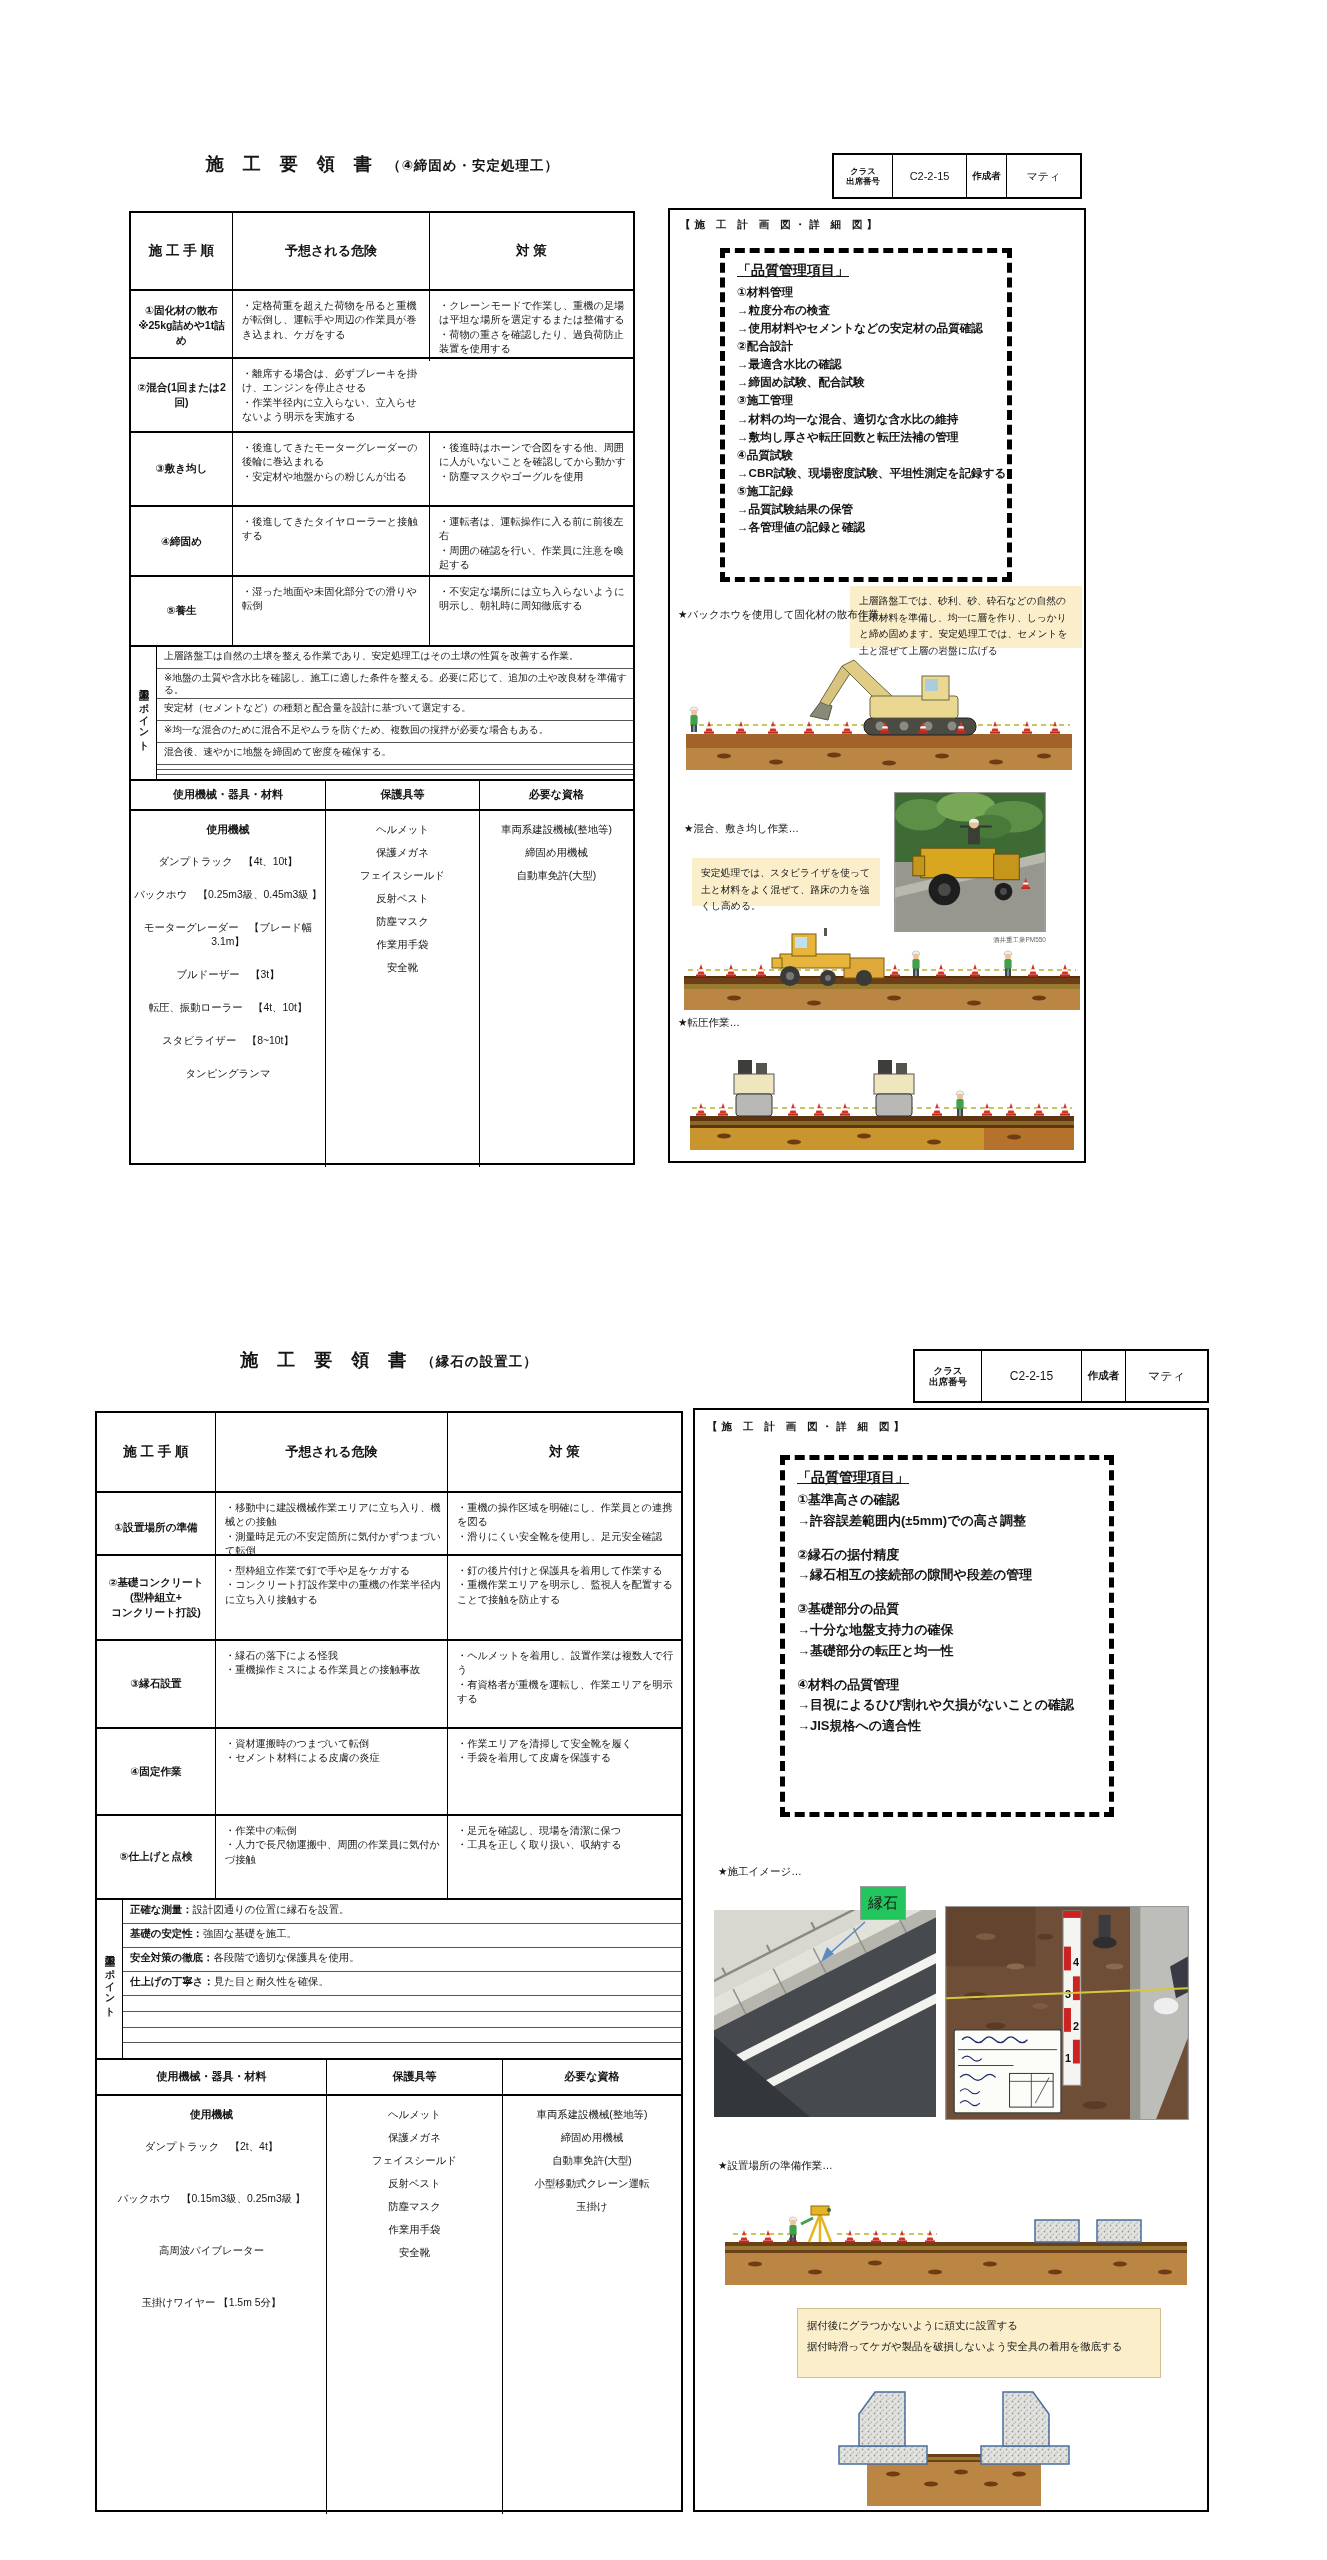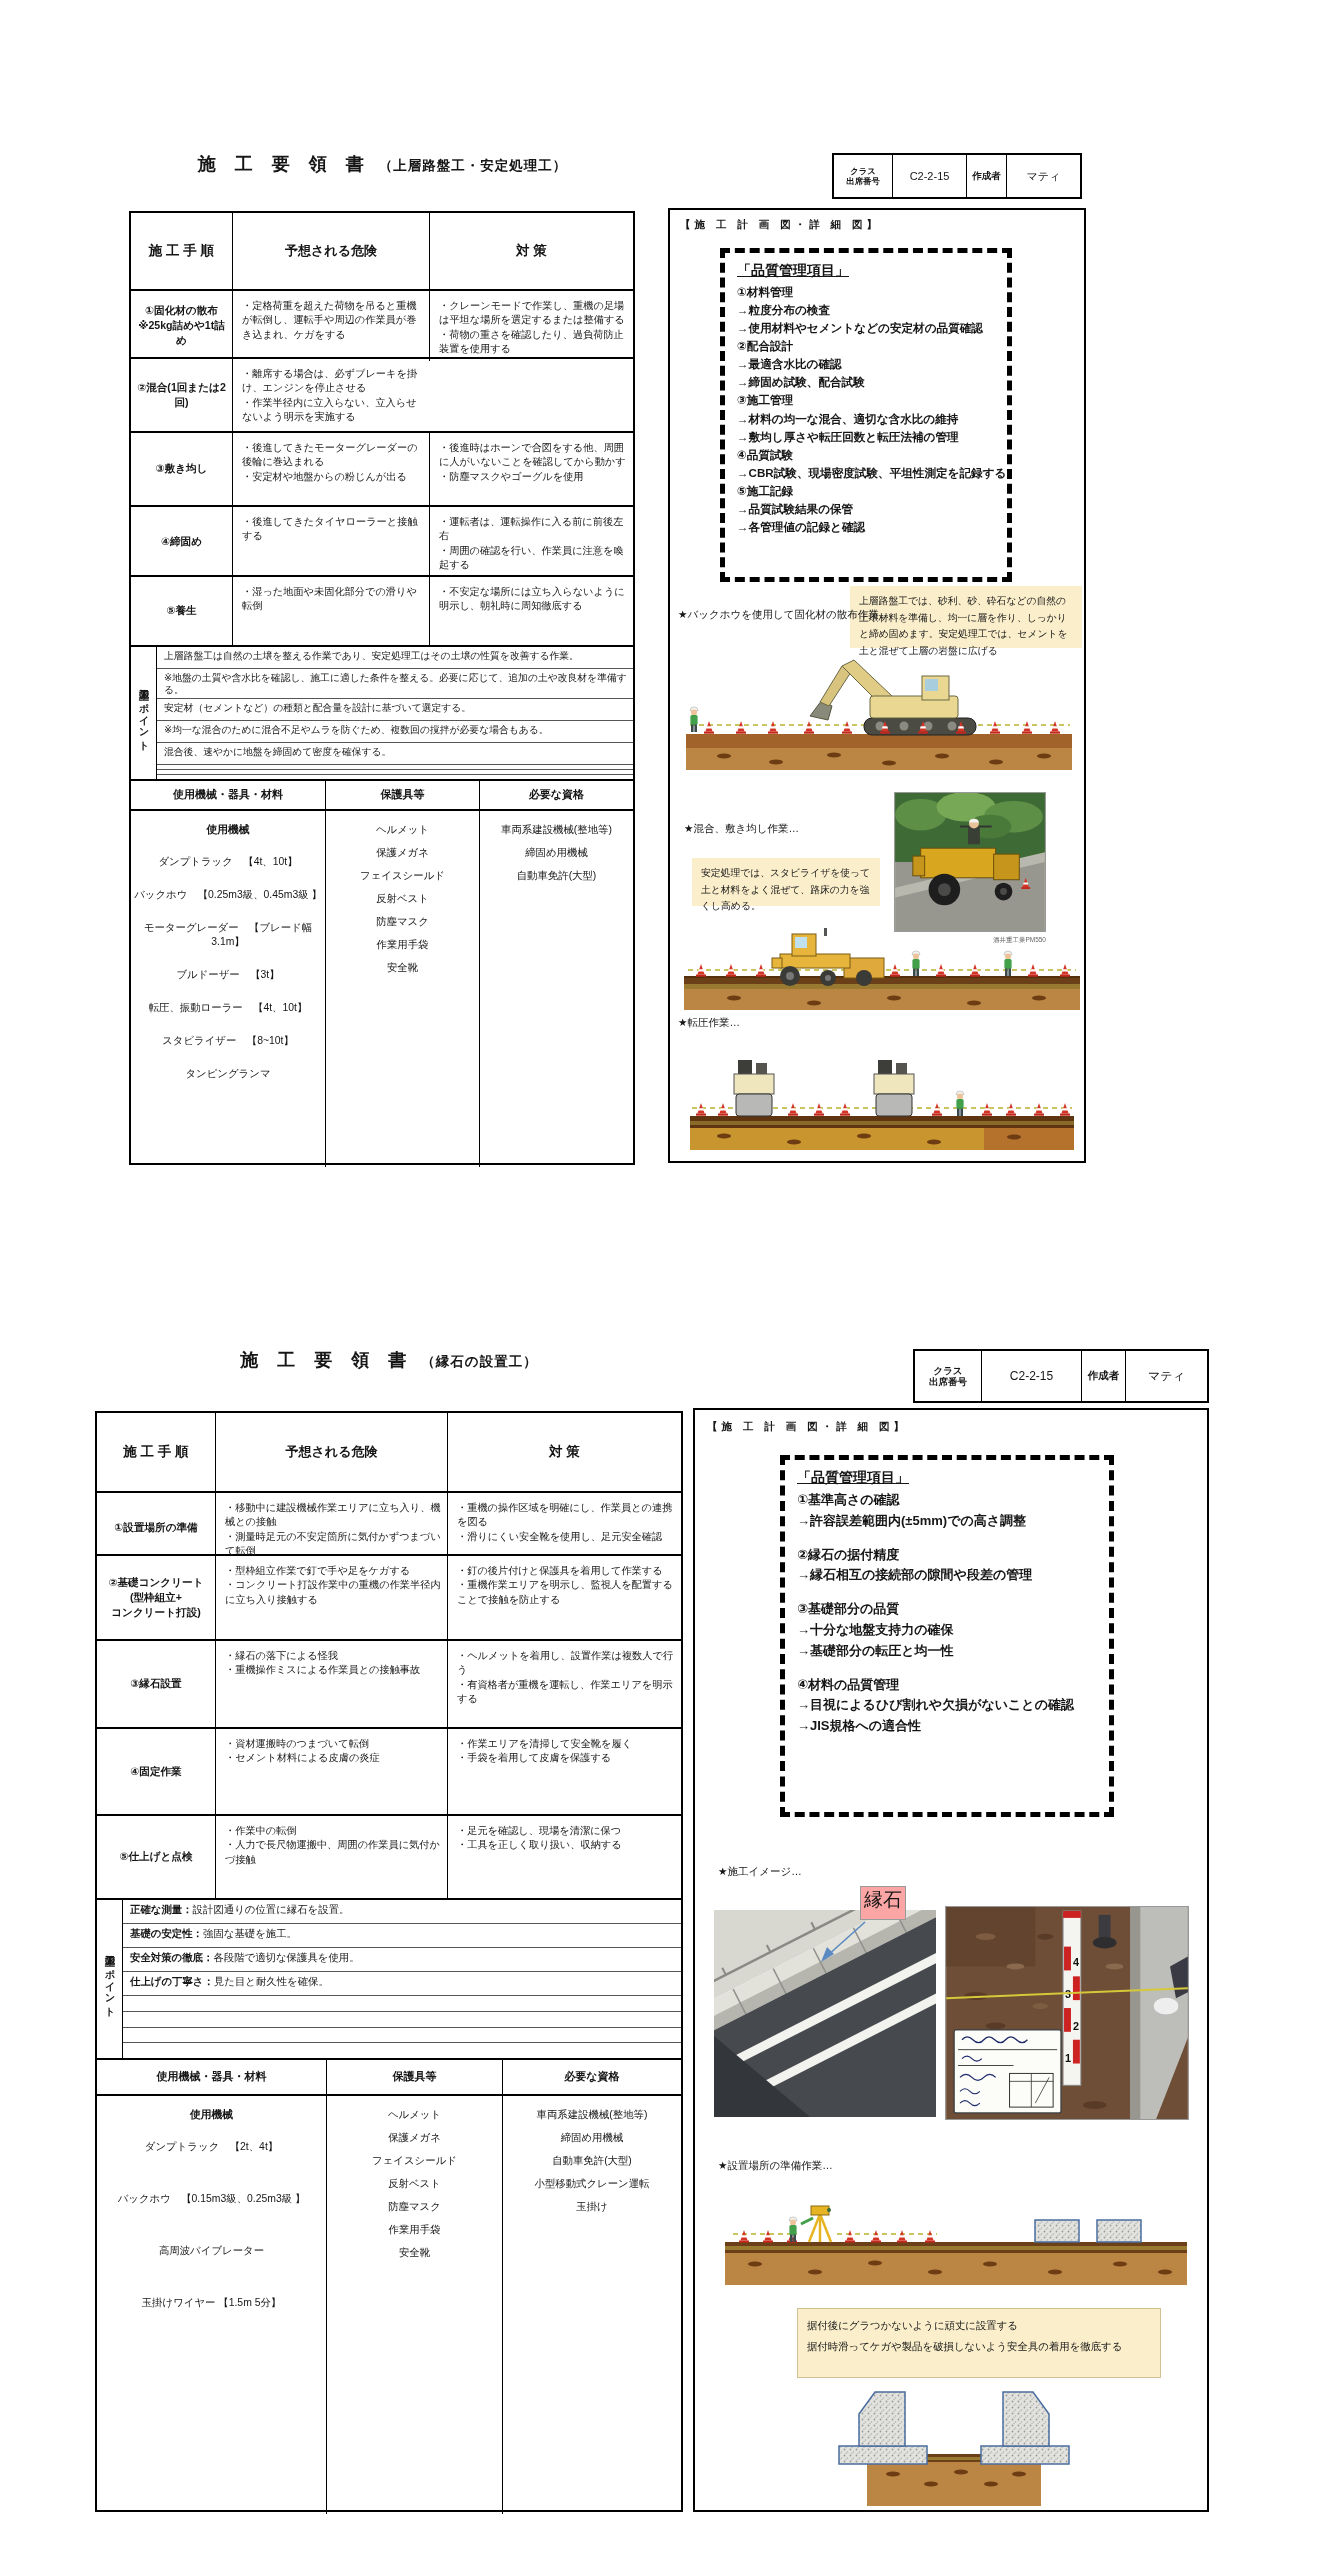--- a/index.html
+++ b/index.html
@@ -56,21 +56,21 @@
 .panel{border:2.5px solid #000;background:#fff}
 .plabel{font-weight:bold;font-size:10.5px;letter-spacing:4px;white-space:nowrap}
 .qbox{border:5px dashed #000;padding:9px 12px;background:#fff}
 .qtitle{font-weight:bold;font-size:14px;text-decoration:underline;margin-bottom:3px;white-space:nowrap}
 .qline{font-weight:bold;font-size:11.6px;line-height:1.56;white-space:nowrap;min-height:11px}
 .qb2 .qline{font-size:13px;line-height:1.6;min-height:13px}
 .cap{font-size:10.5px;white-space:nowrap}
 .note{background:#faeecb;padding:7px 9px;font-size:9.8px;line-height:1.7;white-space:pre-line}
 .note-bd{border:1px solid #cfc194}
 .pcap{font-size:6.5px;color:#666;text-align:right;white-space:nowrap}
-.clabel{border:1.5px solid #9a9a9a;background:#fca5a5;display:flex;justify-content:center;font-size:19px}
+.clabel{border:1.5px solid #9a9a9a;background:#22c55e;display:flex;align-items:center;justify-content:center;font-size:15px}
 svg{display:block}
 .photo{border:1px solid #999}
 </style>
 </head>
 <body>
 
 <svg width="0" height="0" style="position:absolute">
   <defs>
     <g id="cone">
       <polygon points="5,0 8.6,10.5 1.4,10.5" fill="#d43425"></polygon>
@@ -90,21 +90,21 @@
       <circle cx="1.5" cy="1.5" r="0.9" fill="#9a9a98"></circle>
       <circle cx="4.5" cy="4" r="0.8" fill="#b0b0ae"></circle>
       <circle cx="3" cy="5.2" r="0.5" fill="#8a8a88"></circle>
     </pattern>
   </defs>
 </svg>
 
 <div class="abs" style="left:0;top:0;width:1327px;height:1230px">
 
   <div class="abs doc-title" style="left:130px;top:152px;width:505px">
-    <span class="t-main">施 工 要 領 書</span><span class="t-sub">（上層路盤工・安定処理工）</span>
+    <span class="t-main">施 工 要 領 書</span><span class="t-sub">（④締固め・安定処理工）</span>
   </div>
 
   <div class="abs info" style="left:832px;top:153px;width:250px;height:46px">
     <div class="icell ilabel" style="width:58px">クラス
 出席番号</div>
     <div class="icell ival" style="width:74px">C2-2-15</div>
     <div class="icell ilabel2" style="width:40px">作成者</div>
     <div class="icell ival" style="flex:1">マティ</div>
   </div>
 

